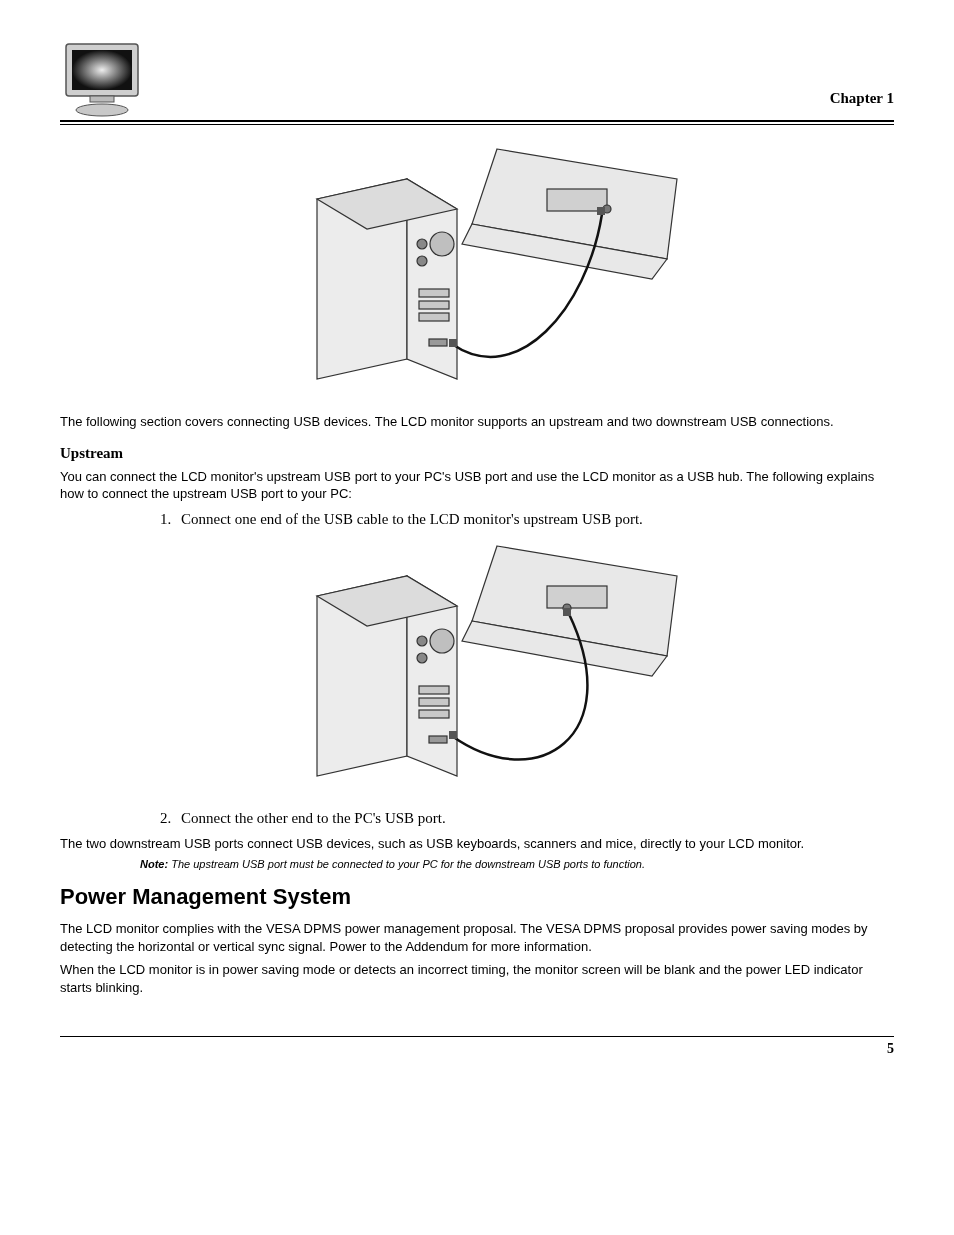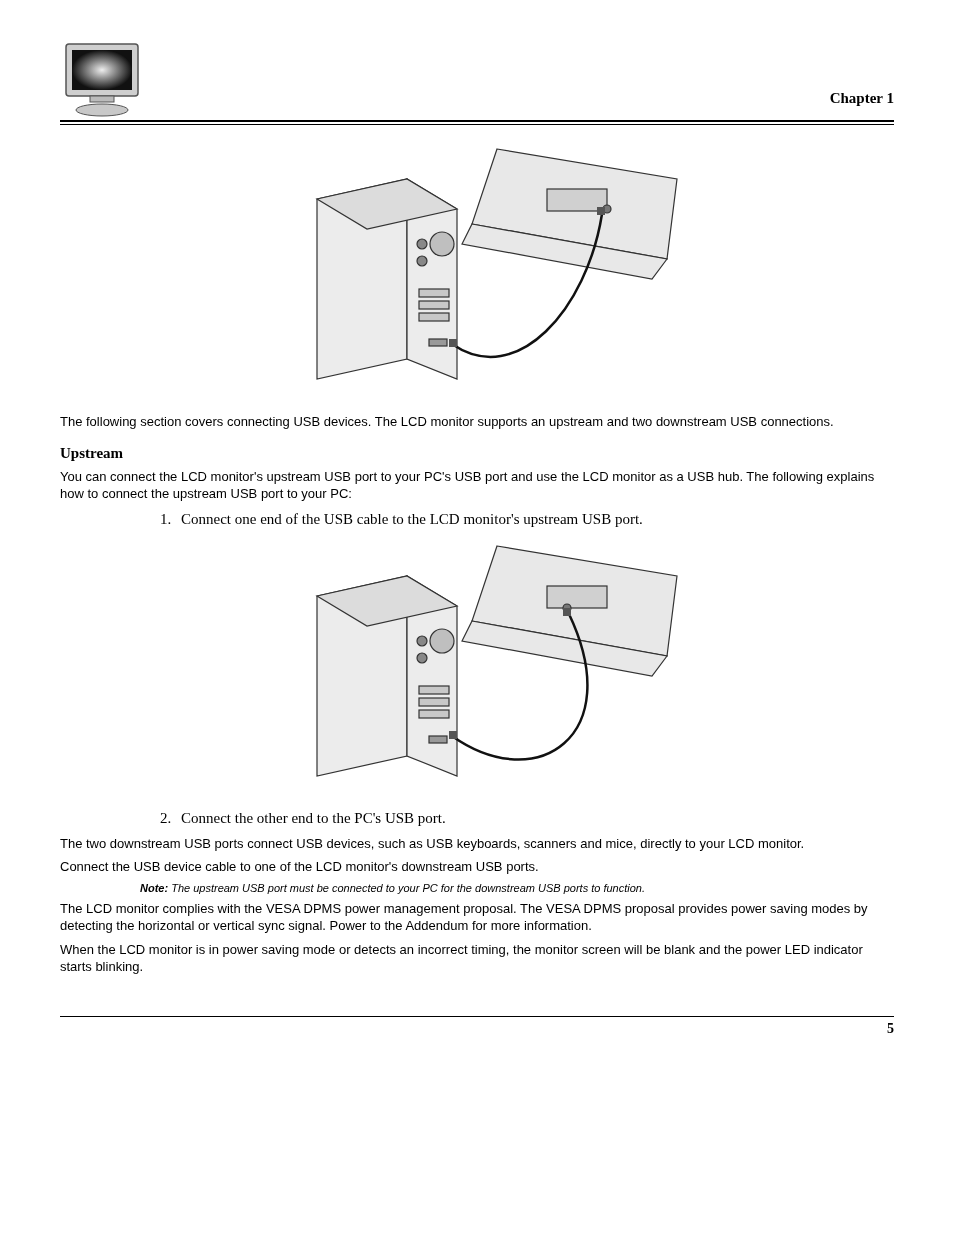--- a/index.html
+++ b/index.html
@@ -183,24 +183,24 @@
       <rect x="192" y="195" width="8" height="8" fill="#555"></rect>
       <rect x="306" y="72" width="8" height="8" fill="#555"></rect>
     </svg>
   </div>
 
   <ol class="steps" start="2">
     <li>Connect the other end to the PC's USB port.</li>
   </ol>
 
   <p class="body">The two downstream USB ports connect USB devices, such as USB keyboards, scanners and mice, directly to your LCD monitor.</p>
-  <p class="body">Connect the USB device cable to one of the LCD monitor's downstream USB ports.</p>
   <div class="note-line">
     <span class="label">Note:</span><span class="text"> The upstream USB port must be connected to your PC for the downstream USB ports to function.</span>
   </div>
 
+  <h2 class="section">Power Management System</h2>
   <p class="body">The LCD monitor complies with the VESA DPMS power management proposal. The VESA DPMS proposal provides power saving modes by detecting the horizontal or vertical sync signal. Power to the Addendum for more information.</p>
   <p class="body">When the LCD monitor is in power saving mode or detects an incorrect timing, the monitor screen will be blank and the power LED indicator starts blinking.</p>
 
   <hr class="footer-rule">
   <div class="page-number">5</div>
 
 </div>
 
 </body></html>

